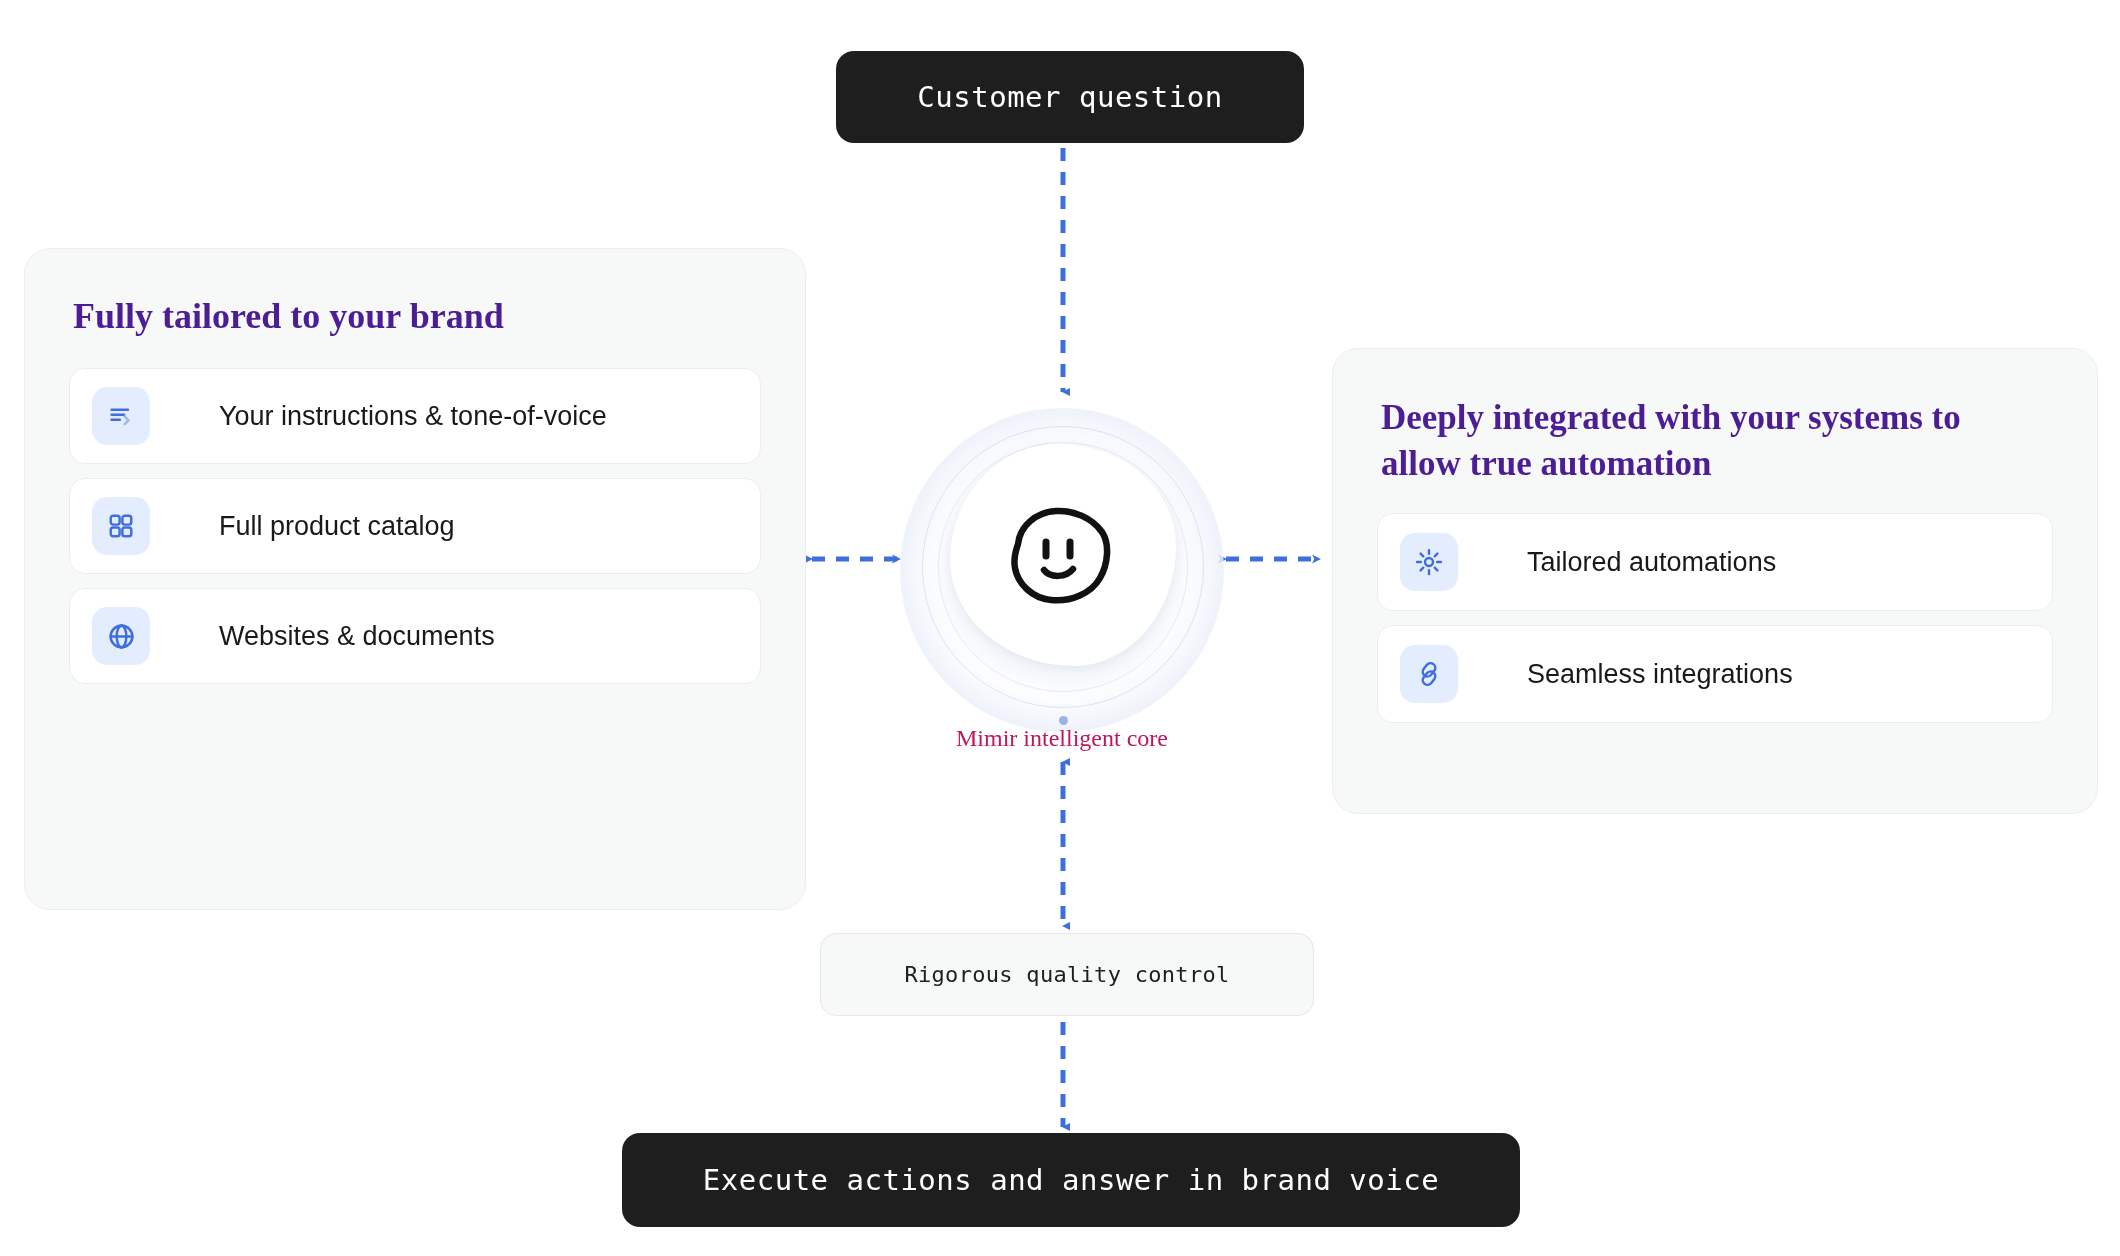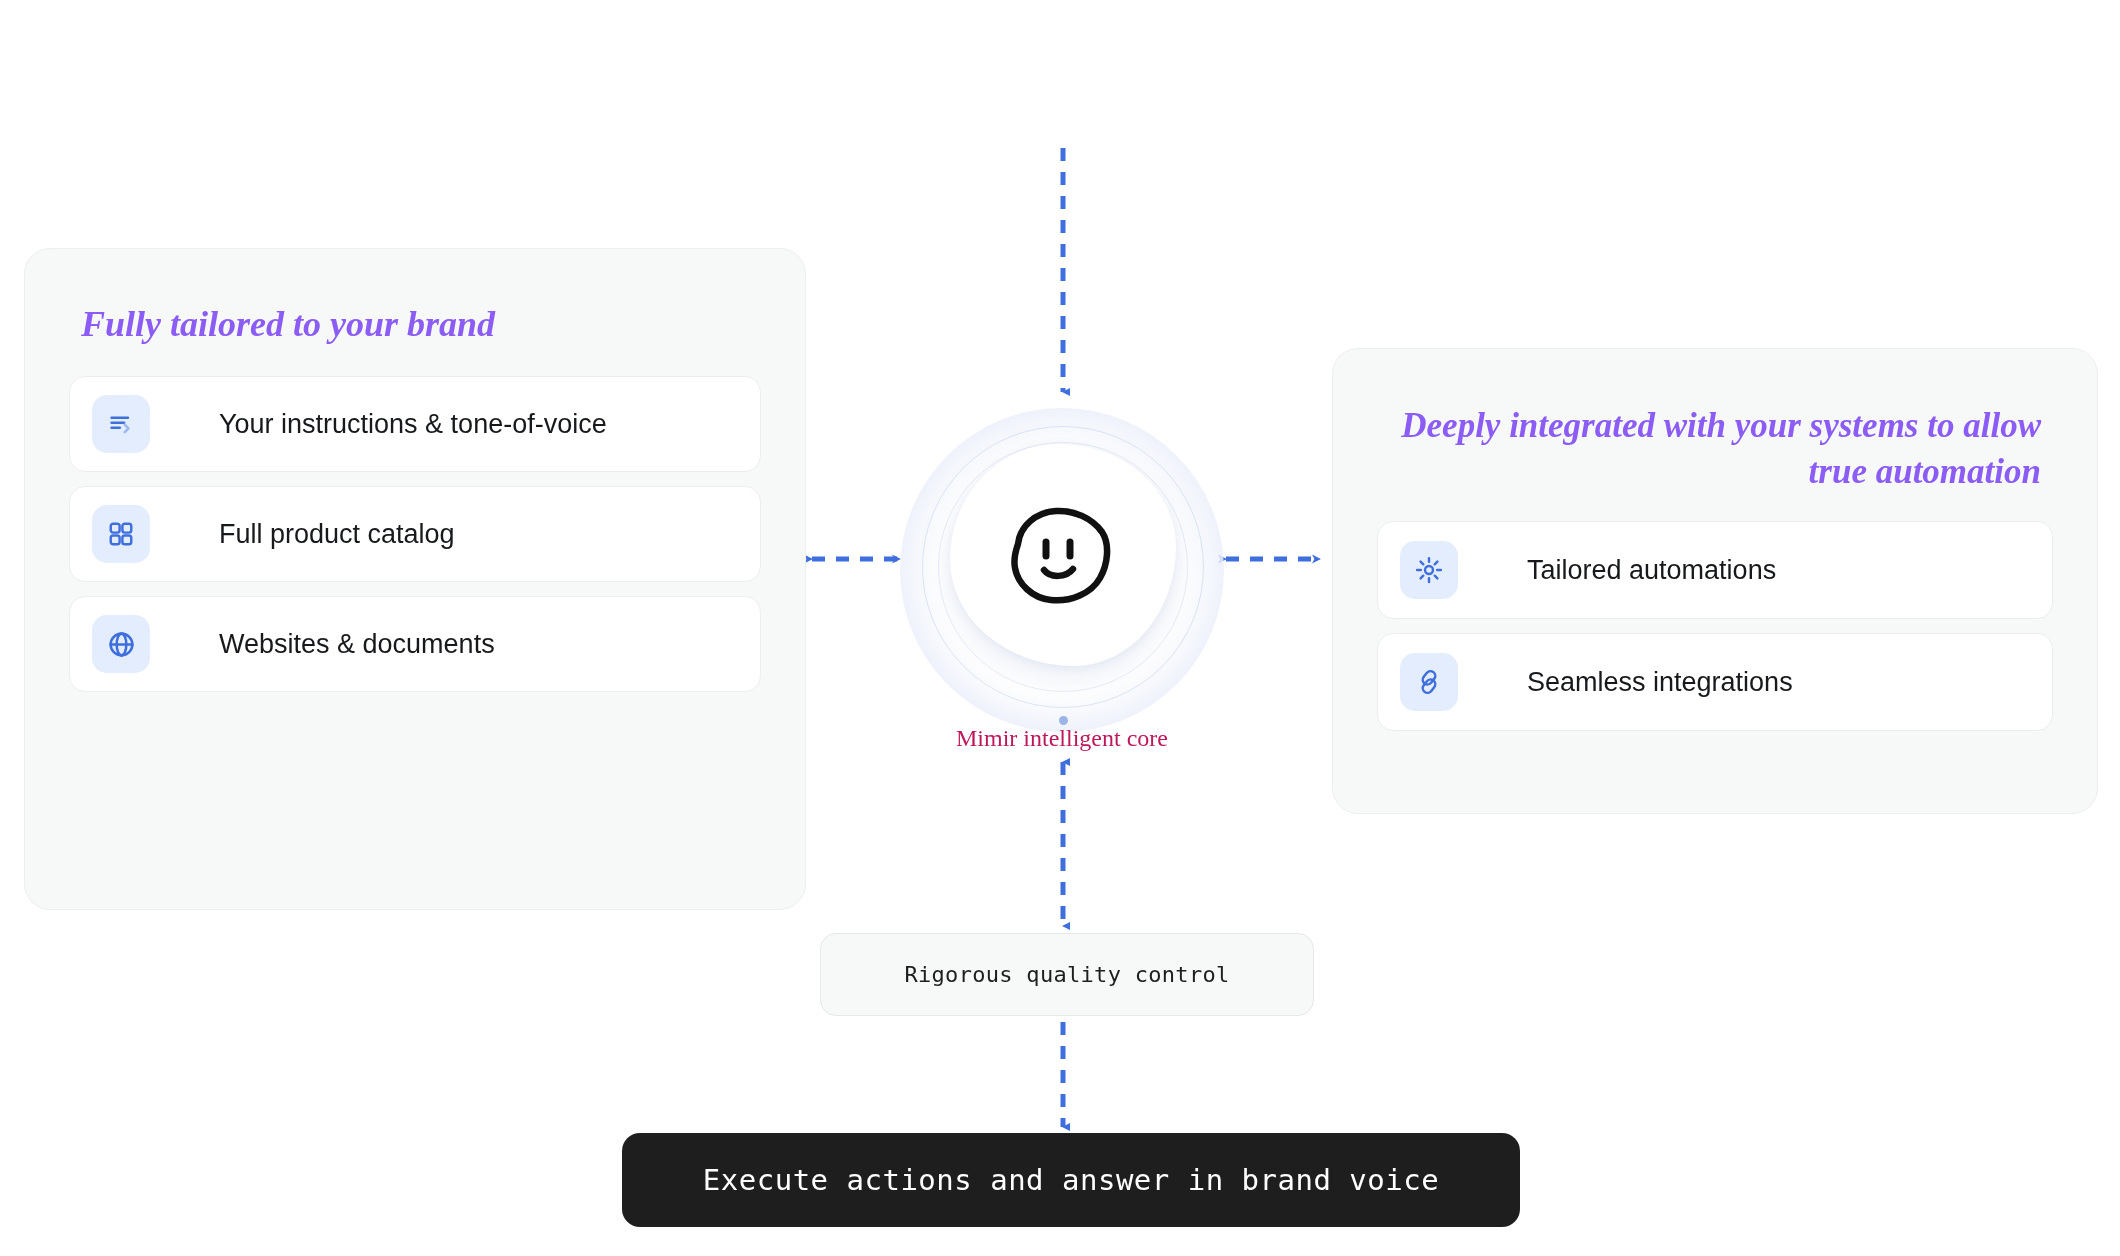--- a/index.html
+++ b/index.html
@@ -81,28 +81,26 @@
     width: 782px;
     height: 662px;
     padding: 42px 44px 40px 44px;
   }
   #panel-right {
     left: 1332px;
     top: 348px;
     width: 766px;
     height: 466px;
     padding: 42px 44px 40px 44px;
-    text-align: right;
   }
   .panel-title {
     font-family: "Liberation Serif", "DejaVu Serif", serif;
     font-weight: bold;
-    color: #8b5cf6;
-    margin: 12px;
-    font-style: italic;
+    color: #4c1d95;
+    margin: 4px;
   }
   #panel-left .panel-title {
     font-size: 36px;
     line-height: 1.2;
     margin-bottom: 30px;
   }
   #panel-right .panel-title {
     font-size: 35px;
     line-height: 1.32;
     margin-bottom: 26px;
@@ -237,20 +235,21 @@
 
     <line x1="812" y1="559" x2="900" y2="559" stroke="#3f6fdc" stroke-width="5" stroke-dasharray="13 11" marker-start="url(#ah-left)" marker-end="url(#ah-right)"></line>
 
     <line x1="1226" y1="559" x2="1320" y2="559" stroke="#3f6fdc" stroke-width="5" stroke-dasharray="13 11" marker-start="url(#ah-left)" marker-end="url(#ah-right)"></line>
 
     <line x1="1063" y1="762" x2="1063" y2="926" stroke="#3f6fdc" stroke-width="5" stroke-dasharray="13 11" marker-start="url(#ah-up)" marker-end="url(#ah-down)"></line>
 
     <line x1="1063" y1="1022" x2="1063" y2="1127" stroke="#3f6fdc" stroke-width="5" stroke-dasharray="13 11" marker-end="url(#ah-down)"></line>
   </svg>
 
+  <div id="customer-question" class="pill-dark">Customer question</div>
 
   <section id="panel-left" class="panel">
     <h2 class="panel-title">Fully tailored to your brand</h2>
     <ul class="feature-list">
 
       <li class="feature-item">
         <span class="icon-tile">
           <svg width="30" height="30" viewBox="0 0 24 24" fill="none">
             <path d="M4.5 7h13" stroke="#3f6fdc" stroke-width="2.1" stroke-linecap="round"></path>
             <path d="M4.5 11h10" stroke="#3f6fdc" stroke-width="2.1" stroke-linecap="round"></path>

